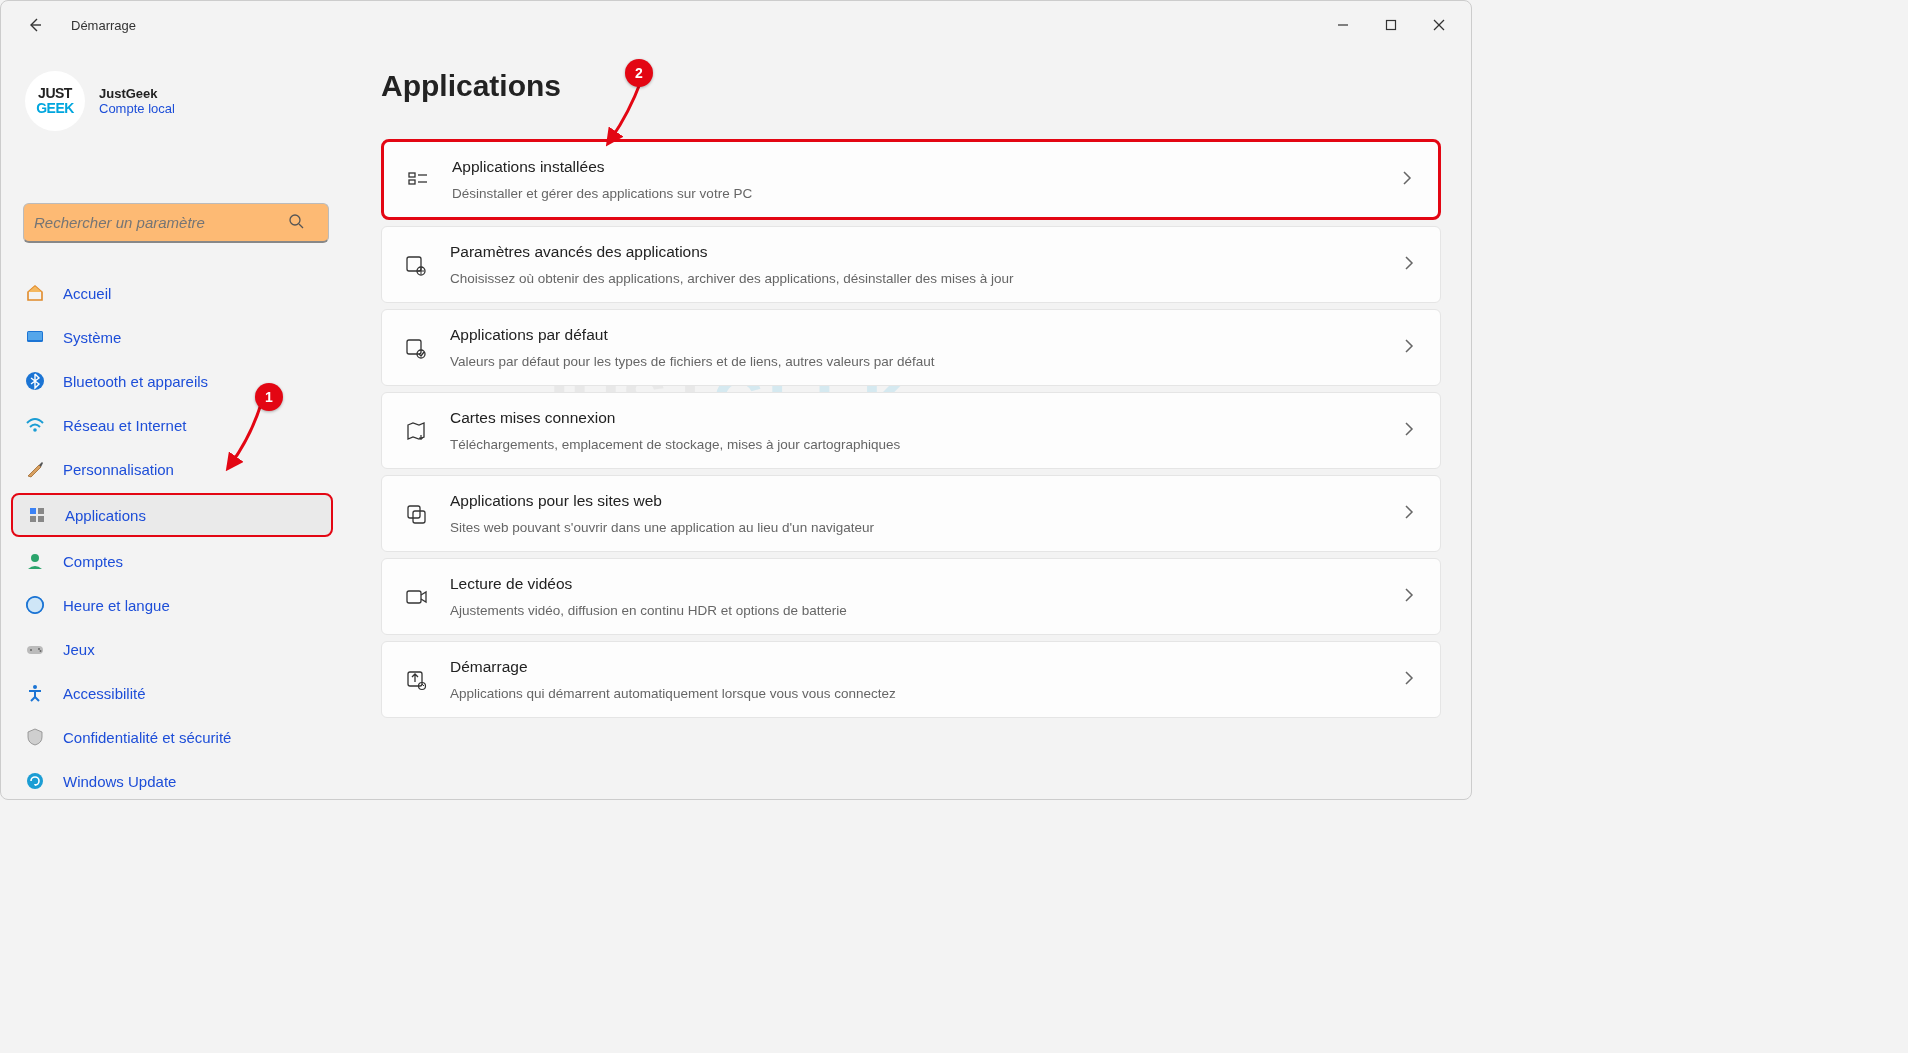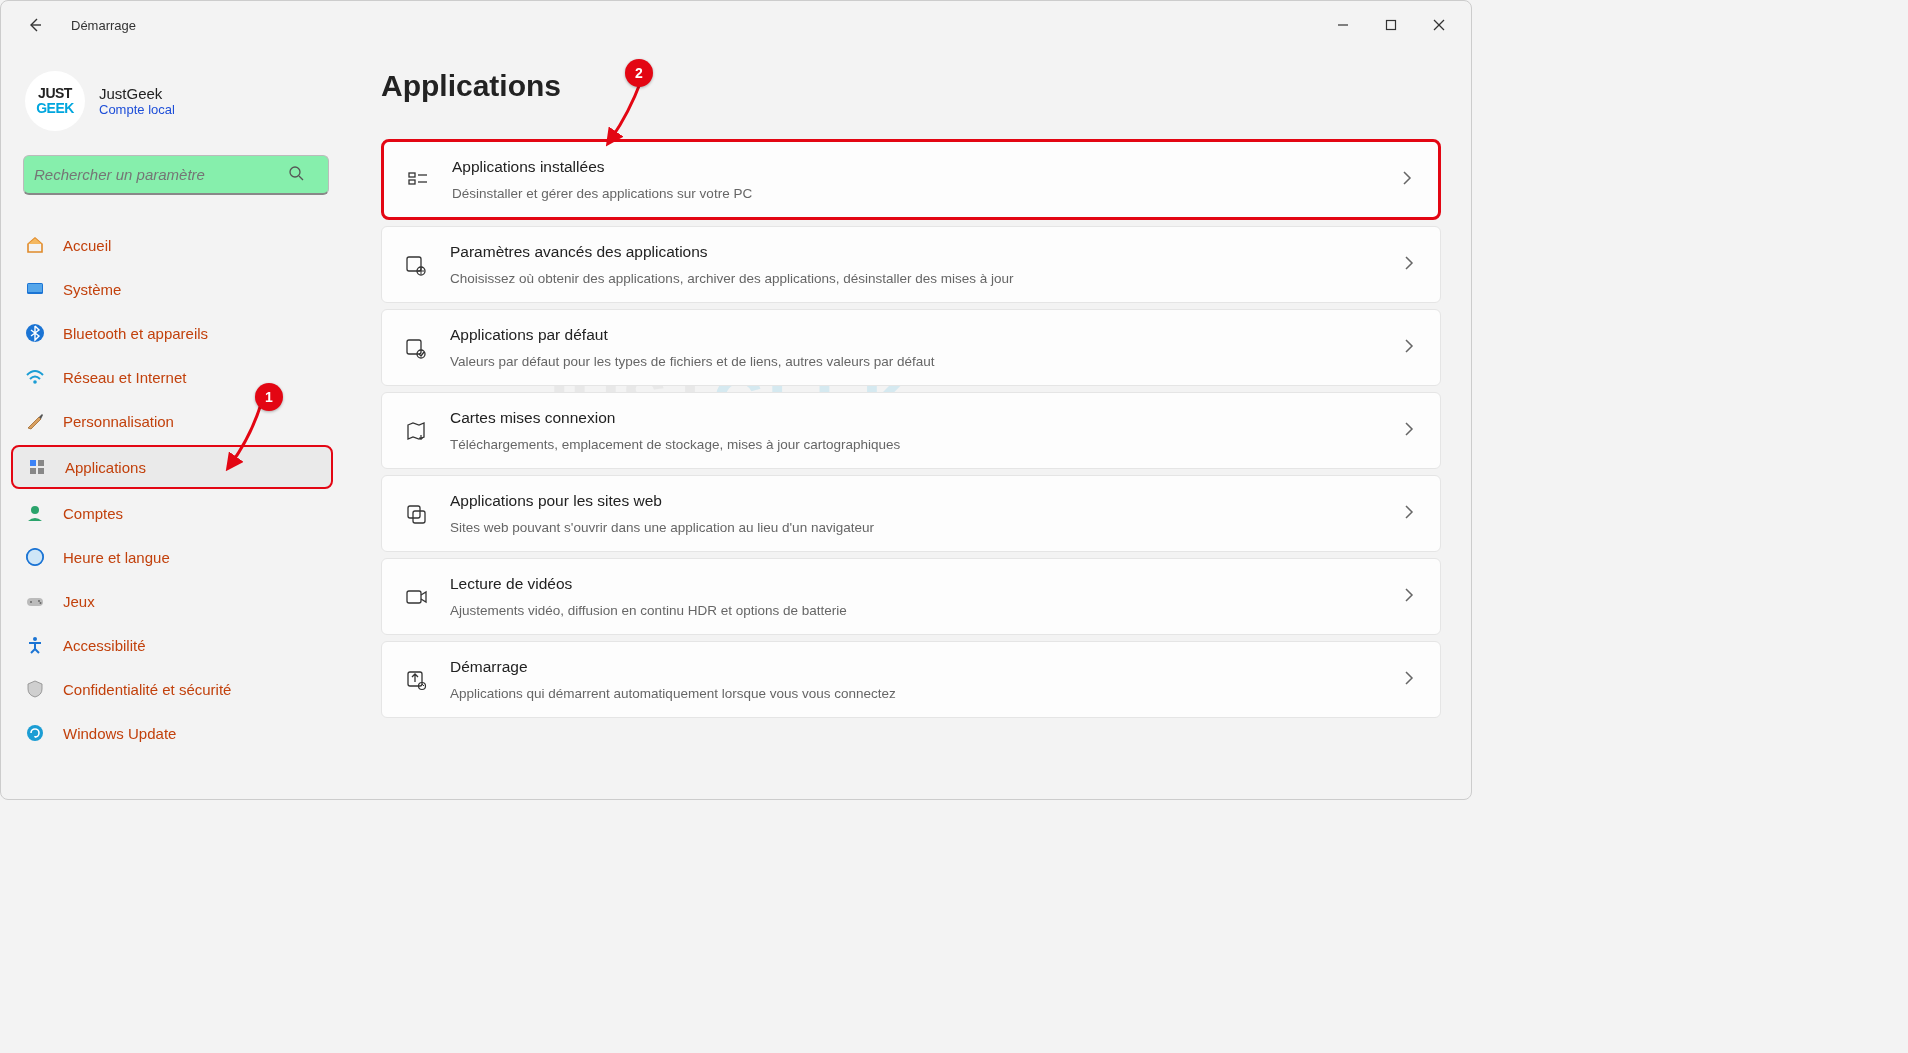--- a/index.html
+++ b/index.html
@@ -73,32 +73,33 @@
       display: flex;
       flex-direction: column;
       align-items: center;
       justify-content: center;
       font-weight: 800;
       font-size: 14px;
       line-height: 1.05;
     }
     .avatar .just { color: #222; letter-spacing: -0.5px; }
     .avatar .geek { color: #00a6de; letter-spacing: -0.5px; }
-    .user-text .name { font-weight: 400; font-size: 15px; color: #222; }
+    .user-text .name { font-weight: 700; font-size: 13px; color: #222; }
     .user-text .sub { font-size: 13px; color: #1d4ed8; }
     .search-wrap { padding: 0 12px 10px 12px; }
     .search-box {
       display: flex;
       align-items: center;
       border: 1px solid #bbb;
       border-bottom: 2px solid #888;
       border-radius: 6px;
-      background: #86efac;
+      background: #fdba74;
       padding: 0 16px 0 10px;
       height: 40px;
+      margin-top: 48px;
     }
     .search-input {
       flex: 1;
       border: none;
       background: transparent;
       outline: none;
       font-size: 15px;
       font-style: italic;
       color: #444;
     }
@@ -110,21 +111,21 @@
       gap: 4px;
       padding-right: 8px;
     }
     .nav-item {
       display: flex;
       align-items: center;
       gap: 18px;
       padding: 10px 14px;
       border-radius: 6px;
       font-size: 15px;
-      color: #c2410c;
+      color: #1d4ed8;
       position: relative;
     }
     .nav-item.active {
       background: #eaeaea;
     }
     .nav-icon {
       width: 20px;
       height: 20px;
       display: flex;
       align-items: center;

